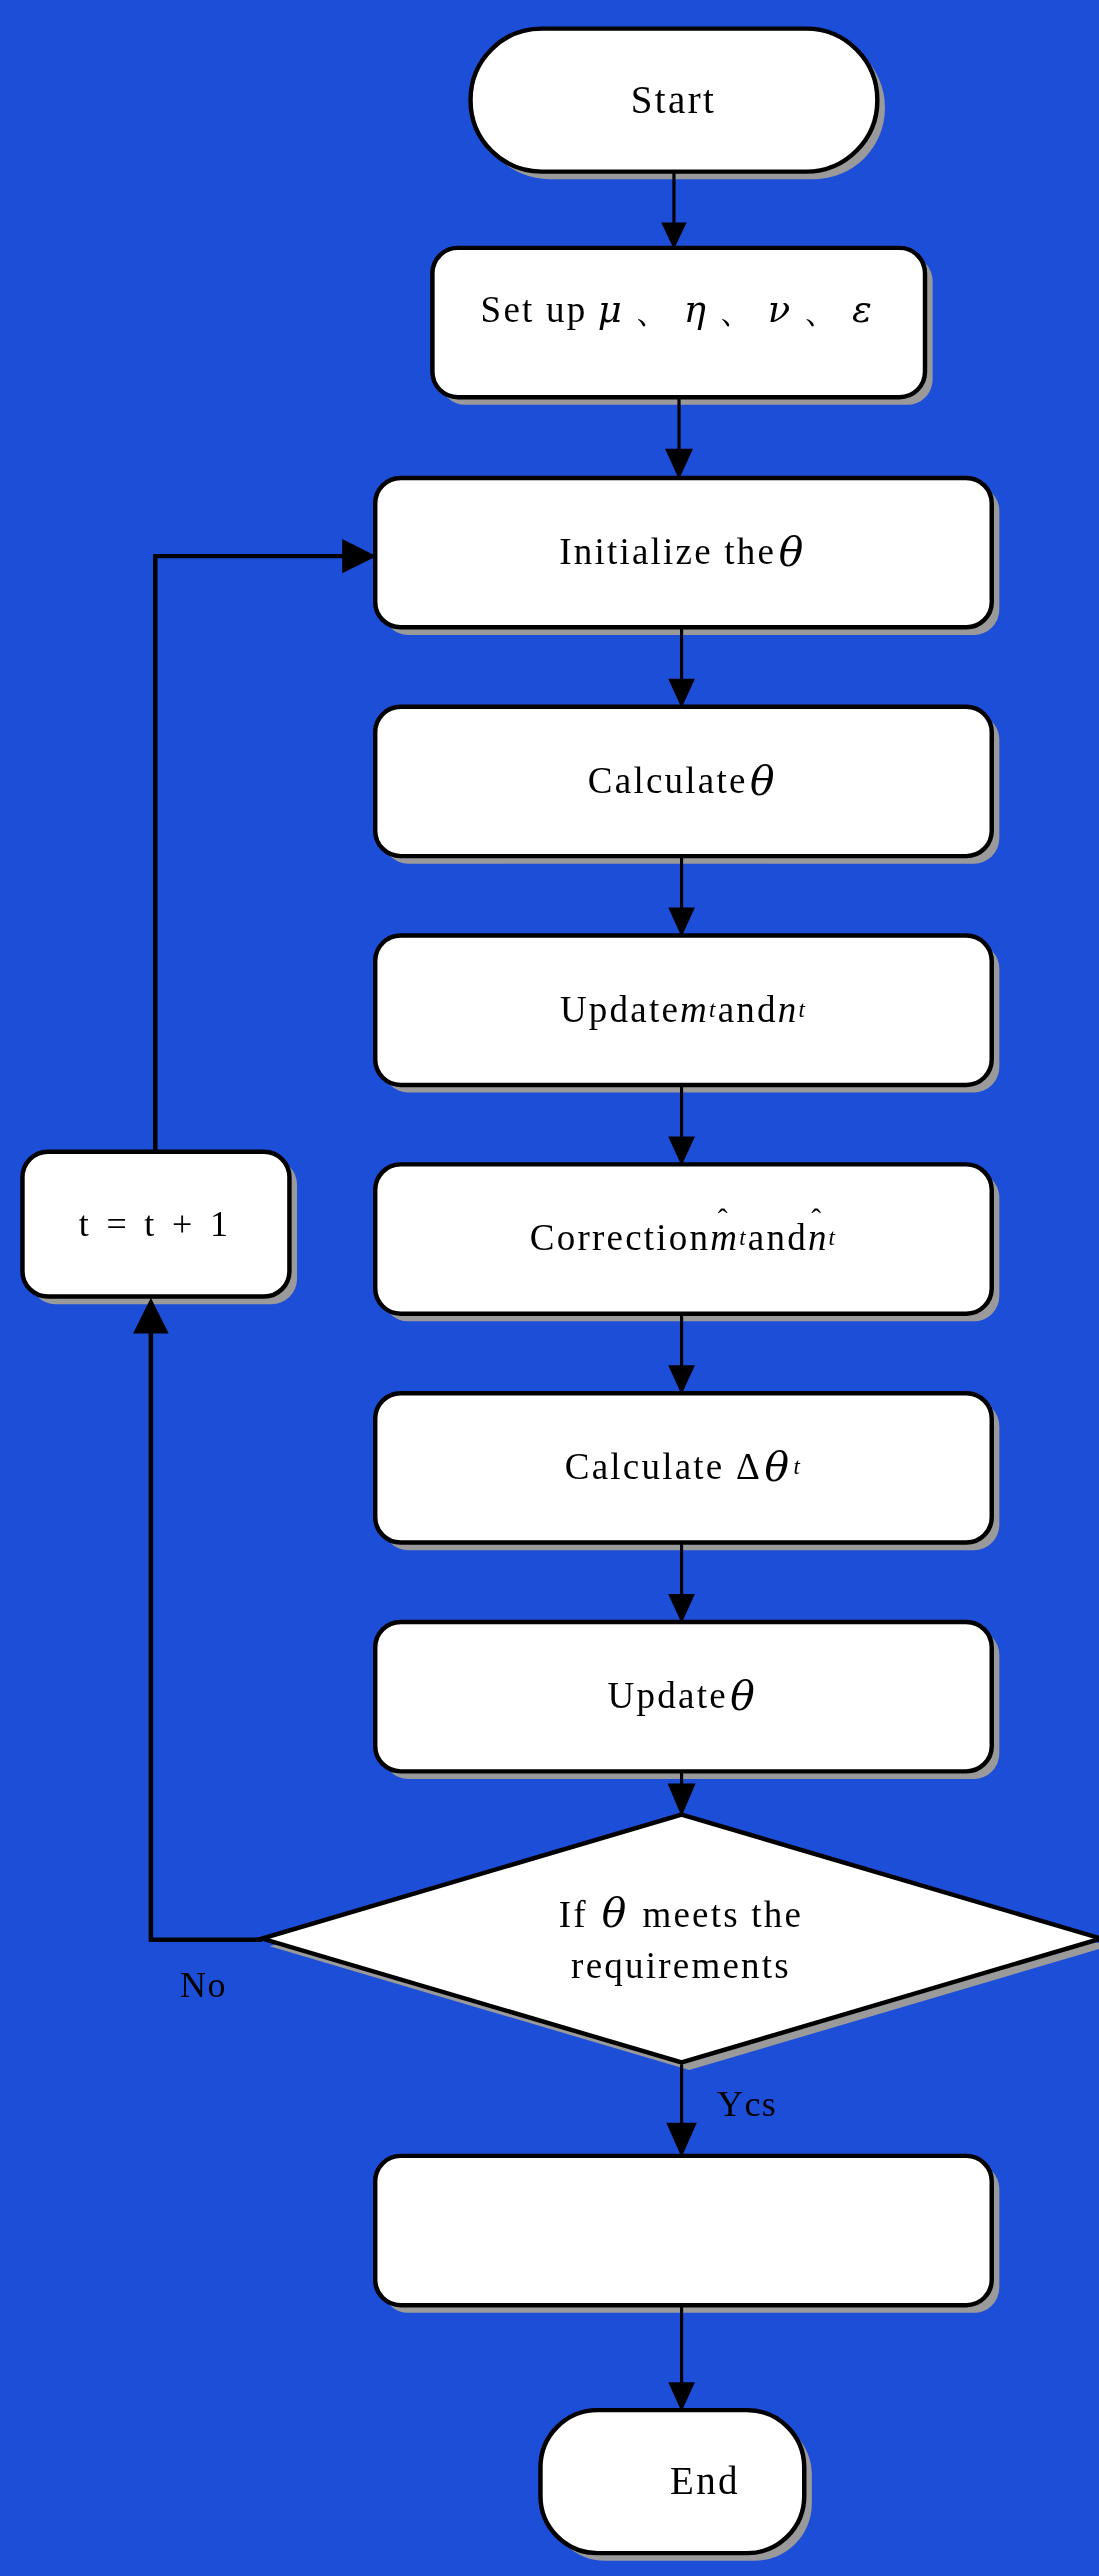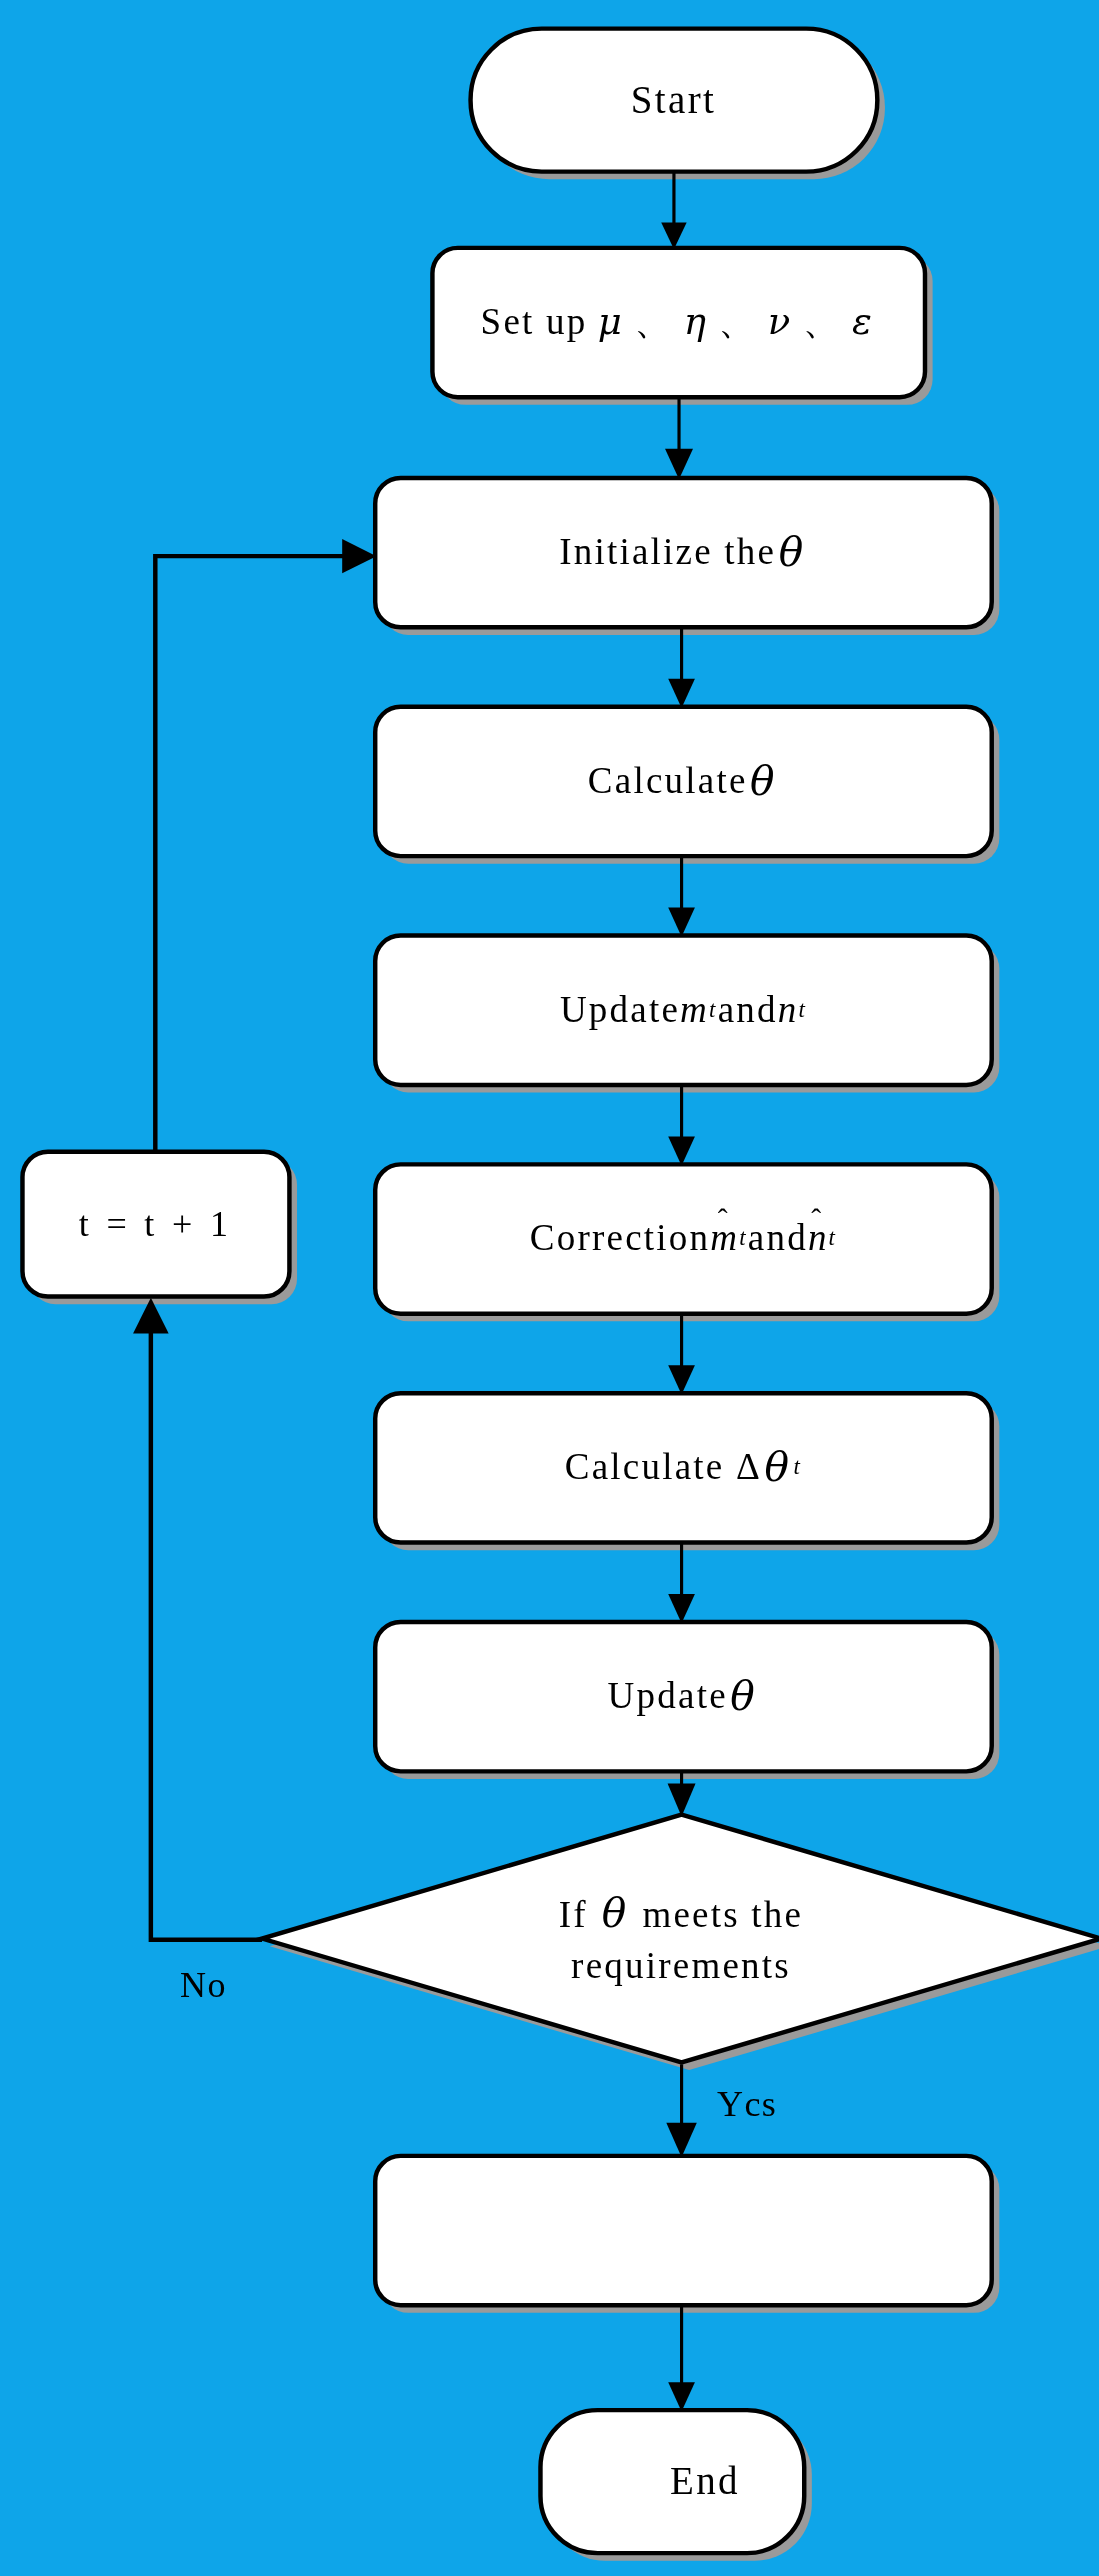--- a/index.html
+++ b/index.html
@@ -10,21 +10,21 @@
   body {
     width: 1100px;
     height: 2576px;
     font-family: "Liberation Serif", "DejaVu Serif", serif;
     overflow: hidden;
   }
   #flowchart-root {
     position: relative;
     width: 1100px;
     height: 2576px;
-    background: #0ea5e9;
+    background: #1d4ed8;
     text-decoration: underline;
   }
   svg.chart-svg {
     position: absolute;
     top: 0;
     left: 0;
     width: 1100px;
     height: 2576px;
     display: block;
   }
@@ -197,21 +197,21 @@
       <rect x="850" y="3792" width="415" height="225" rx="90" ry="90" class="node-shape"></rect>
 
       <rect x="35" y="1812" width="420" height="228" rx="40" ry="40" class="node-shape"></rect>
     </g>
   </svg>
 
   <div class="node-label label-lg" style="left:470px; top:29px; width:407px; height:143px;">
     <span>Start</span>
   </div>
 
-  <div class="node-label label-md" style="left:432px; top:248px; width:493px; height:149px;gap:8px;">
+  <div class="node-label label-md" style="left:432px; top:236px; width:493px; height:149px;gap:8px;">
     <span>Set up </span>
       <span class="greek">μ</span>
       <span>、</span>
       <span class="greek">η</span>
       <span>、</span>
       <span class="greek">ν</span>
       <span>、</span>
       <span class="greek">ε</span>
   </div>
 

